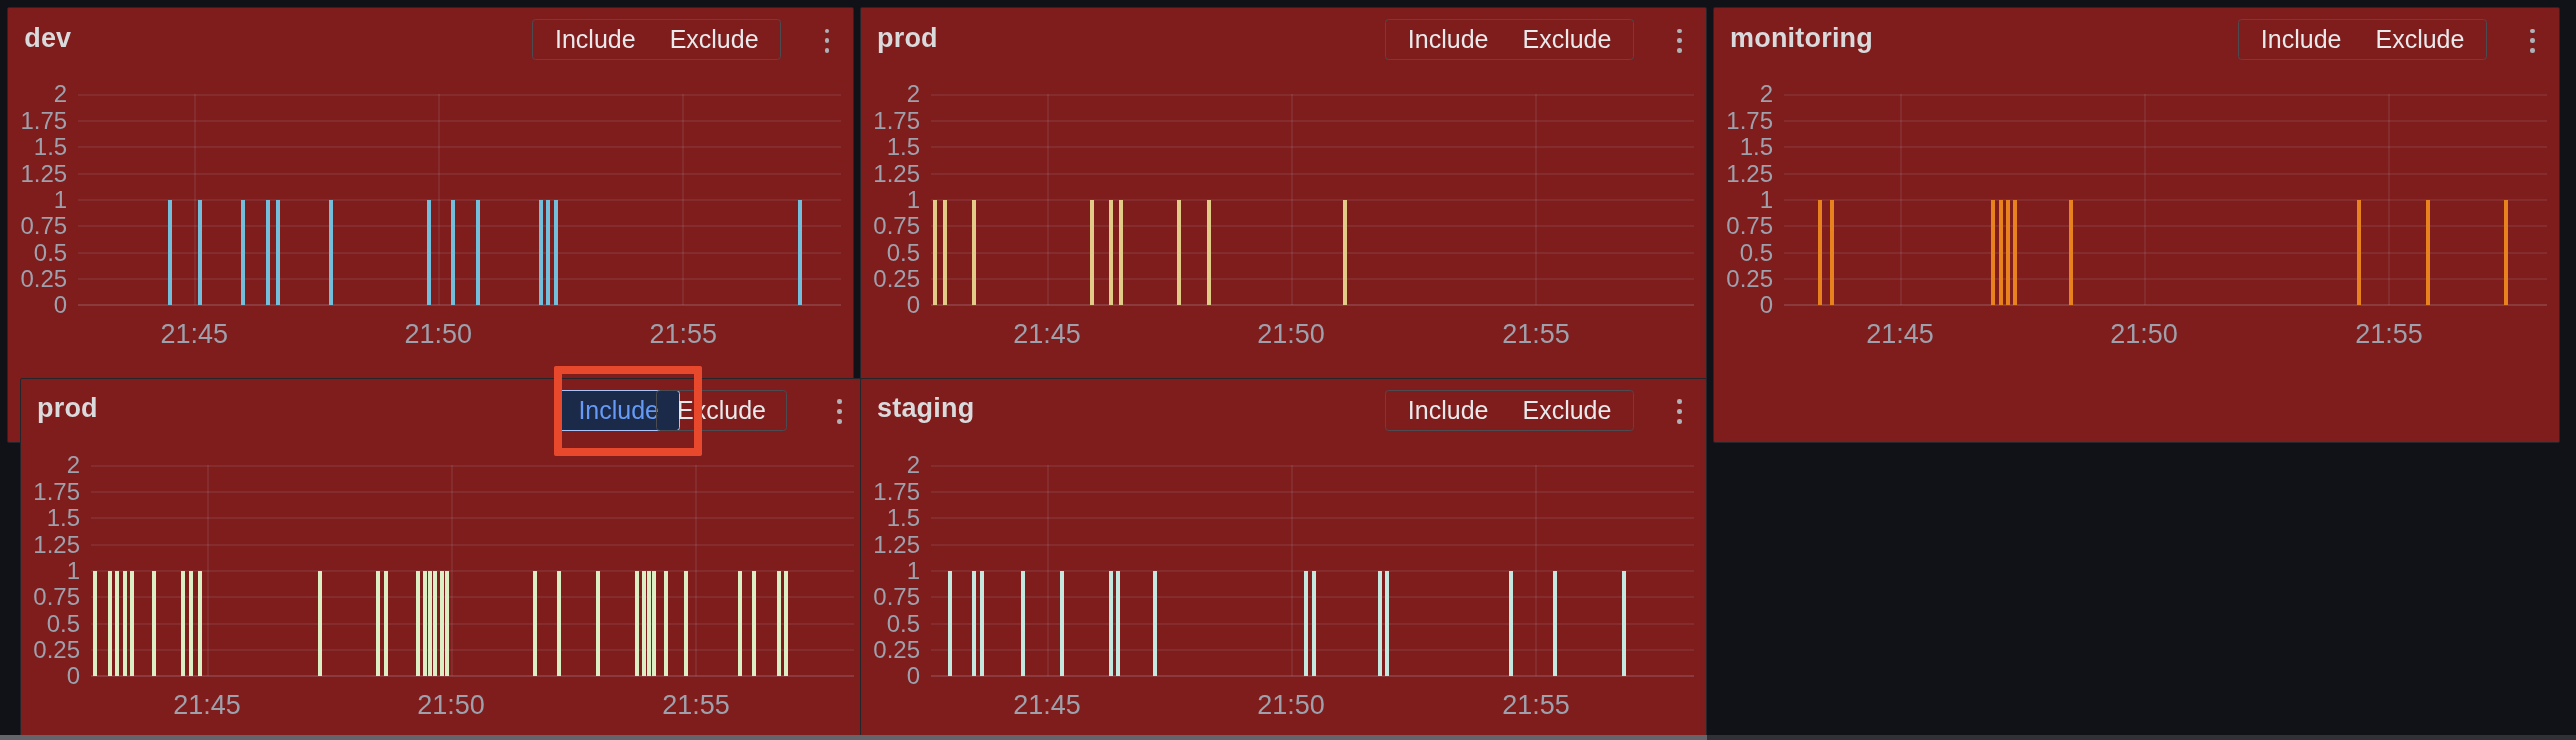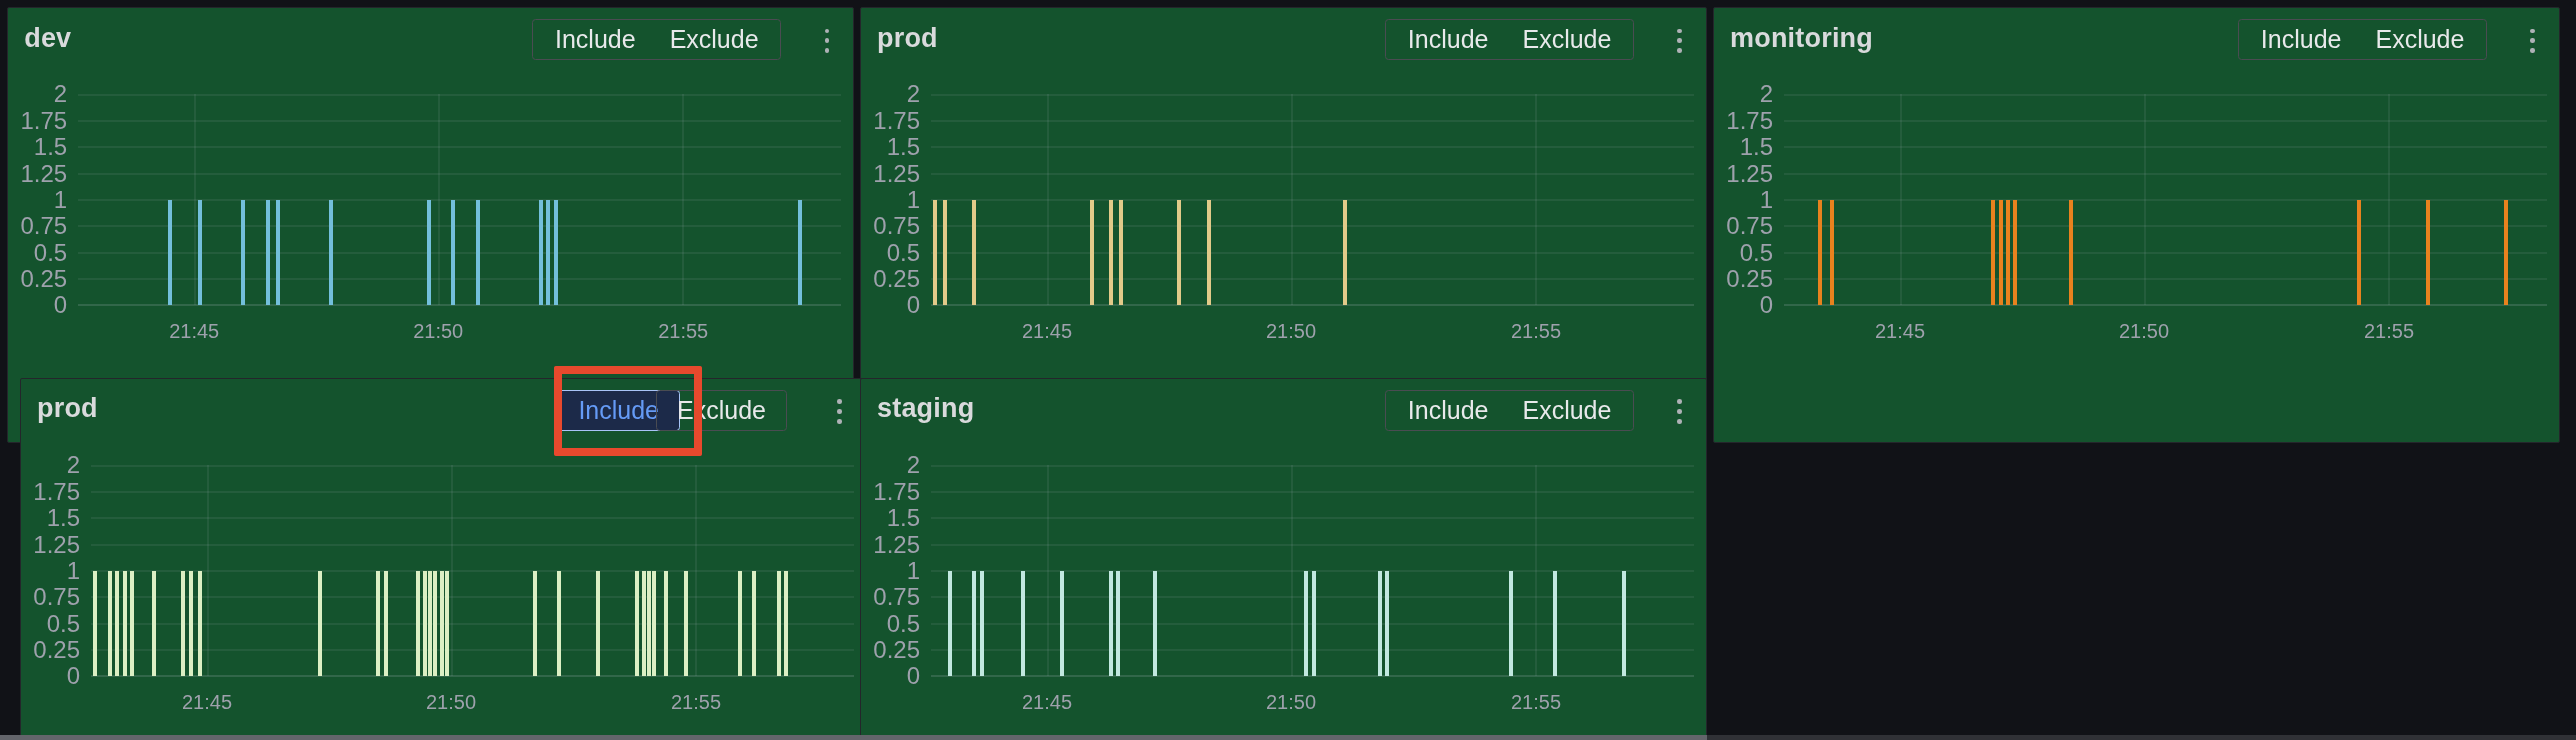--- a/index.html
+++ b/index.html
@@ -4,21 +4,21 @@
 <style>
   html,body{margin:0;padding:0;}
   body{
     width:2576px;height:740px;position:relative;overflow:hidden;
     background:#111217;
     font-family:"Liberation Sans",sans-serif;
     -webkit-font-smoothing:antialiased;
   }
   .panel{
     position:absolute;width:847px;height:436px;
-    background:#14532d;border:1.8px solid #24262B;border-radius:2px;
+    background:#7f1d1d;border:1.8px solid #24262B;border-radius:2px;
     box-sizing:border-box;
   }
   .panel-title{
     position:absolute;left:16px;top:14.4px;margin:0;
     font-size:27px;font-weight:600;color:#D9DADC;letter-spacing:0.2px;
   }
   .btn-group{
     position:absolute;top:10.8px;right:72px;height:41px;
     display:flex;align-items:center;gap:34px;padding:0 21.6px;
     border:1.8px solid #4A4C52;border-radius:3.6px;box-sizing:border-box;
@@ -41,21 +41,21 @@
   }
   .kebab i{display:block;width:4.5px;height:4.5px;border-radius:50%;background:#AEB1B6;}
   .grid-h{position:absolute;height:1.8px;background:rgba(204,204,220,0.09);}
   .grid-h.zero{background:rgba(204,204,220,0.17);}
   .grid-v{position:absolute;width:1.8px;background:rgba(204,204,220,0.09);}
   .ylab{
     position:absolute;width:59px;text-align:right;
     font-size:24px;color:#9EA1AC;line-height:1;transform:translateY(-50%);
   }
   .xlab{
-    position:absolute;font-size:20px;color:#9EA1AC;line-height:1;
+    position:absolute;font-size:27px;color:#9EA1AC;line-height:1;
     transform:translateX(-50%);
   }
   .bar{position:absolute;width:3.6px;}
   .plot-hit{position:absolute;background:transparent;}
   .click-highlight{
     position:absolute;border:8px solid #E8492D;border-radius:1.8px;
     box-sizing:border-box;pointer-events:none;z-index:5;
   }
   .scroll-track{position:absolute;left:0;top:735px;width:2576px;height:5.4px;background:#303136;}
   .scroll-thumb{position:absolute;left:0;top:0;width:1707px;height:5.4px;background:#63656B;}

